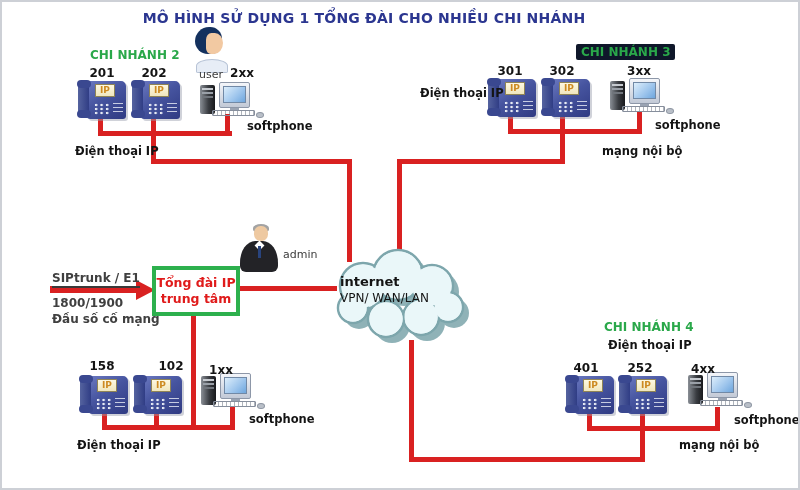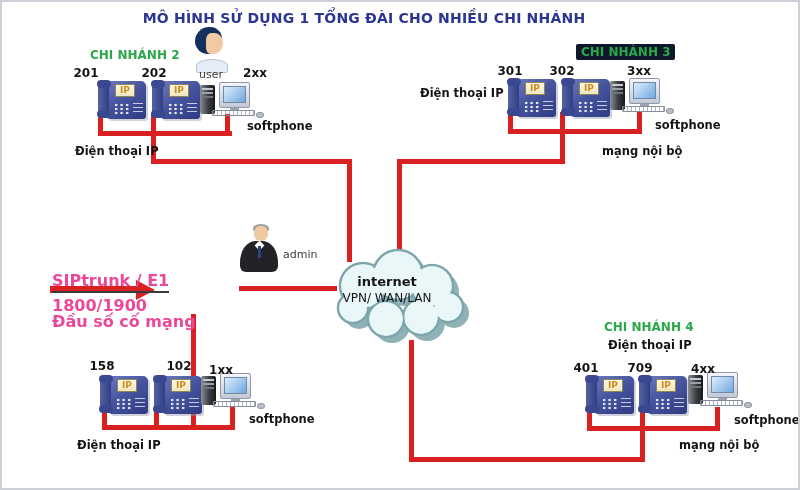--- a/index.html
+++ b/index.html
@@ -11,40 +11,40 @@
   
   .title{
     position:absolute;left:0;top:8px;width:724px;text-align:center;
     font-size:14px;font-weight:bold;color:#2b3690;letter-spacing:.2px;z-index:4;
   }
   .lbl{position:absolute;font-size:11.5px;font-weight:bold;color:#141414;white-space:nowrap;z-index:4;}
   .green{color:#2aa84a;font-size:12px;}
   .b3bg{background:#0f172a;padding:1px 5px;border-radius:2px;}
   .num{position:absolute;width:30px;text-align:center;font-size:12px;font-weight:bold;color:#141414;z-index:4;white-space:nowrap;}
   .plain{position:absolute;font-size:11px;font-weight:normal;color:#3c3c3c;z-index:4;white-space:nowrap;}
-  .trunk{position:absolute;left:50px;font-size:16px;font-weight:bold;color:#ec4899;z-index:4;white-space:nowrap;}
+  .trunk{position:absolute;left:50px;font-size:12px;font-weight:bold;color:#404040;z-index:4;white-space:nowrap;}
   .trunk.u{border-bottom:2px solid #3a3a3a;padding-bottom:1px;}
   
   .rl{position:absolute;background:#d92121;z-index:1;}
   .arrow-bar{position:absolute;left:48px;top:284px;width:88px;height:7px;background:#d92121;z-index:2;}
   .arrow-head{position:absolute;left:134px;top:278px;width:0;height:0;z-index:2;
     border-top:10px solid transparent;border-bottom:10px solid transparent;border-left:19px solid #d92121;}
   
   .pbx{
     position:absolute;left:150px;top:264px;width:88px;height:50px;box-sizing:border-box;
     border:4px solid #2db04d;background:#fff;z-index:3;text-align:center;padding-top:5px;
   }
   .pbx div{font-size:12.5px;font-weight:bold;color:#e01b1b;line-height:1.3;}
   
   .cloud{position:absolute;left:321px;top:244px;width:152px;height:100px;z-index:2;}
-  .cloud-text{position:absolute;left:309px;top:244px;width:152px;z-index:4;text-align:center;}
+  .cloud-text{position:absolute;left:338px;top:244px;width:152px;z-index:4;}
   .cloud-text .l1{margin-top:28px;font-size:13px;font-weight:bold;color:#141414;}
   .cloud-text .l2{margin-top:2px;font-size:12px;font-weight:normal;color:#141414;}
   
-  .phone{position:absolute;width:48px;height:43px;z-index:3;margin-left:20px;}
+  .phone{position:absolute;width:48px;height:43px;z-index:3;}
   .ph-body{position:absolute;left:9px;top:3px;right:0;bottom:2px;border-radius:3px 5px 3px 3px;
     background:linear-gradient(145deg,#6b79c0 0%,#46549f 45%,#2f3a82 100%);
     box-shadow:2px 2px 0 rgba(150,155,170,.45);}
   .ph-screen{position:absolute;left:8px;top:3px;width:20px;height:13px;box-sizing:border-box;
     background:linear-gradient(#fdf8e2,#f0e6bd);border:1px solid #8f8456;
     color:#cd8a21;font-size:9px;font-weight:bold;text-align:center;line-height:11px;}
   .ph-keypad{position:absolute;left:7px;bottom:4px;width:17px;height:12px;
     background-image:radial-gradient(circle at 2px 2px,#e8ecf5 1.1px,transparent 1.6px);
     background-size:5.5px 4px;}
   .ph-keys2{position:absolute;right:3px;bottom:6px;width:10px;height:10px;opacity:.85;
@@ -154,35 +154,39 @@
   </svg>
   <div class="cloud-text">
     <div class="l1">internet</div>
     <div class="l2">VPN/ WAN/LAN</div>
   </div>
 
   <div class="trunk u" style="top:269px">SIPtrunk / E1</div>
   <div class="trunk" style="top:294px">1800/1900</div>
   <div class="trunk" style="top:310px">Đầu số cố mạng</div>
 
+  <div class="pbx">
+    <div>Tổng đài IP</div>
+    <div>trung tâm</div>
+  </div>
 
   <div class="admin-avatar">
     <div class="ad-hair"></div>
     <div class="ad-face"></div>
     <div class="ad-suit"></div>
     <div class="ad-shirt"></div>
     <div class="ad-tie"></div>
   </div>
   <div class="plain" style="left:281px;top:246px">admin</div>
 
   <div class="lbl green" style="left:88px;top:46px">CHI NHÁNH 2</div>
-  <div class="num" style="left:69px;top:64px">201</div>
+  <div class="num" style="left:85px;top:64px">201</div>
   <div class="num" style="left:137px;top:64px">202</div>
   <div class="plain" style="left:197px;top:66px">user</div>
-  <div class="num" style="left:238px;top:64px">2xx</div>
+  <div class="num" style="left:225px;top:64px">2xx</div>
 
   <div class="user-avatar">
     <div class="ua-hair"></div>
     <div class="ua-face"></div>
     <div class="ua-body"></div>
   </div>
 
   <div class="phone" style="left:76px;top:76px">
     <div class="ph-body">
       <div class="ph-screen">IP</div>
@@ -237,21 +241,21 @@
     <div class="pc-monitor">
       <div class="pc-screen"></div>
     </div>
     <div class="pc-kbd"></div>
     <div class="pc-mouse"></div>
   </div>
   <div class="lbl" style="left:653px;top:116px">softphone</div>
   <div class="lbl" style="left:600px;top:142px">mạng nội bộ</div>
 
   <div class="num" style="left:85px;top:357px">158</div>
-  <div class="num" style="left:162px;top:357px">102</div>
+  <div class="num" style="left:154px;top:357px">102</div>
   <div class="num" style="left:204px;top:361px">1xx</div>
 
   <div class="phone" style="left:78px;top:371px">
     <div class="ph-body">
       <div class="ph-screen">IP</div>
       <div class="ph-keypad"></div>
       <div class="ph-keys2"></div>
     </div>
     <div class="ph-handset"></div>
   </div>
@@ -270,21 +274,21 @@
     </div>
     <div class="pc-kbd"></div>
     <div class="pc-mouse"></div>
   </div>
   <div class="lbl" style="left:247px;top:410px">softphone</div>
   <div class="lbl" style="left:75px;top:436px">Điện thoại IP</div>
 
   <div class="lbl green" style="left:602px;top:318px">CHI NHÁNH 4</div>
   <div class="lbl" style="left:606px;top:336px">Điện thoại IP</div>
   <div class="num" style="left:569px;top:359px">401</div>
-  <div class="num" style="left:623px;top:359px">709</div>
+  <div class="num" style="left:623px;top:359px">252</div>
   <div class="num" style="left:686px;top:360px">4xx</div>
 
   <div class="phone" style="left:564px;top:371px">
     <div class="ph-body">
       <div class="ph-screen">IP</div>
       <div class="ph-keypad"></div>
       <div class="ph-keys2"></div>
     </div>
     <div class="ph-handset"></div>
   </div>

